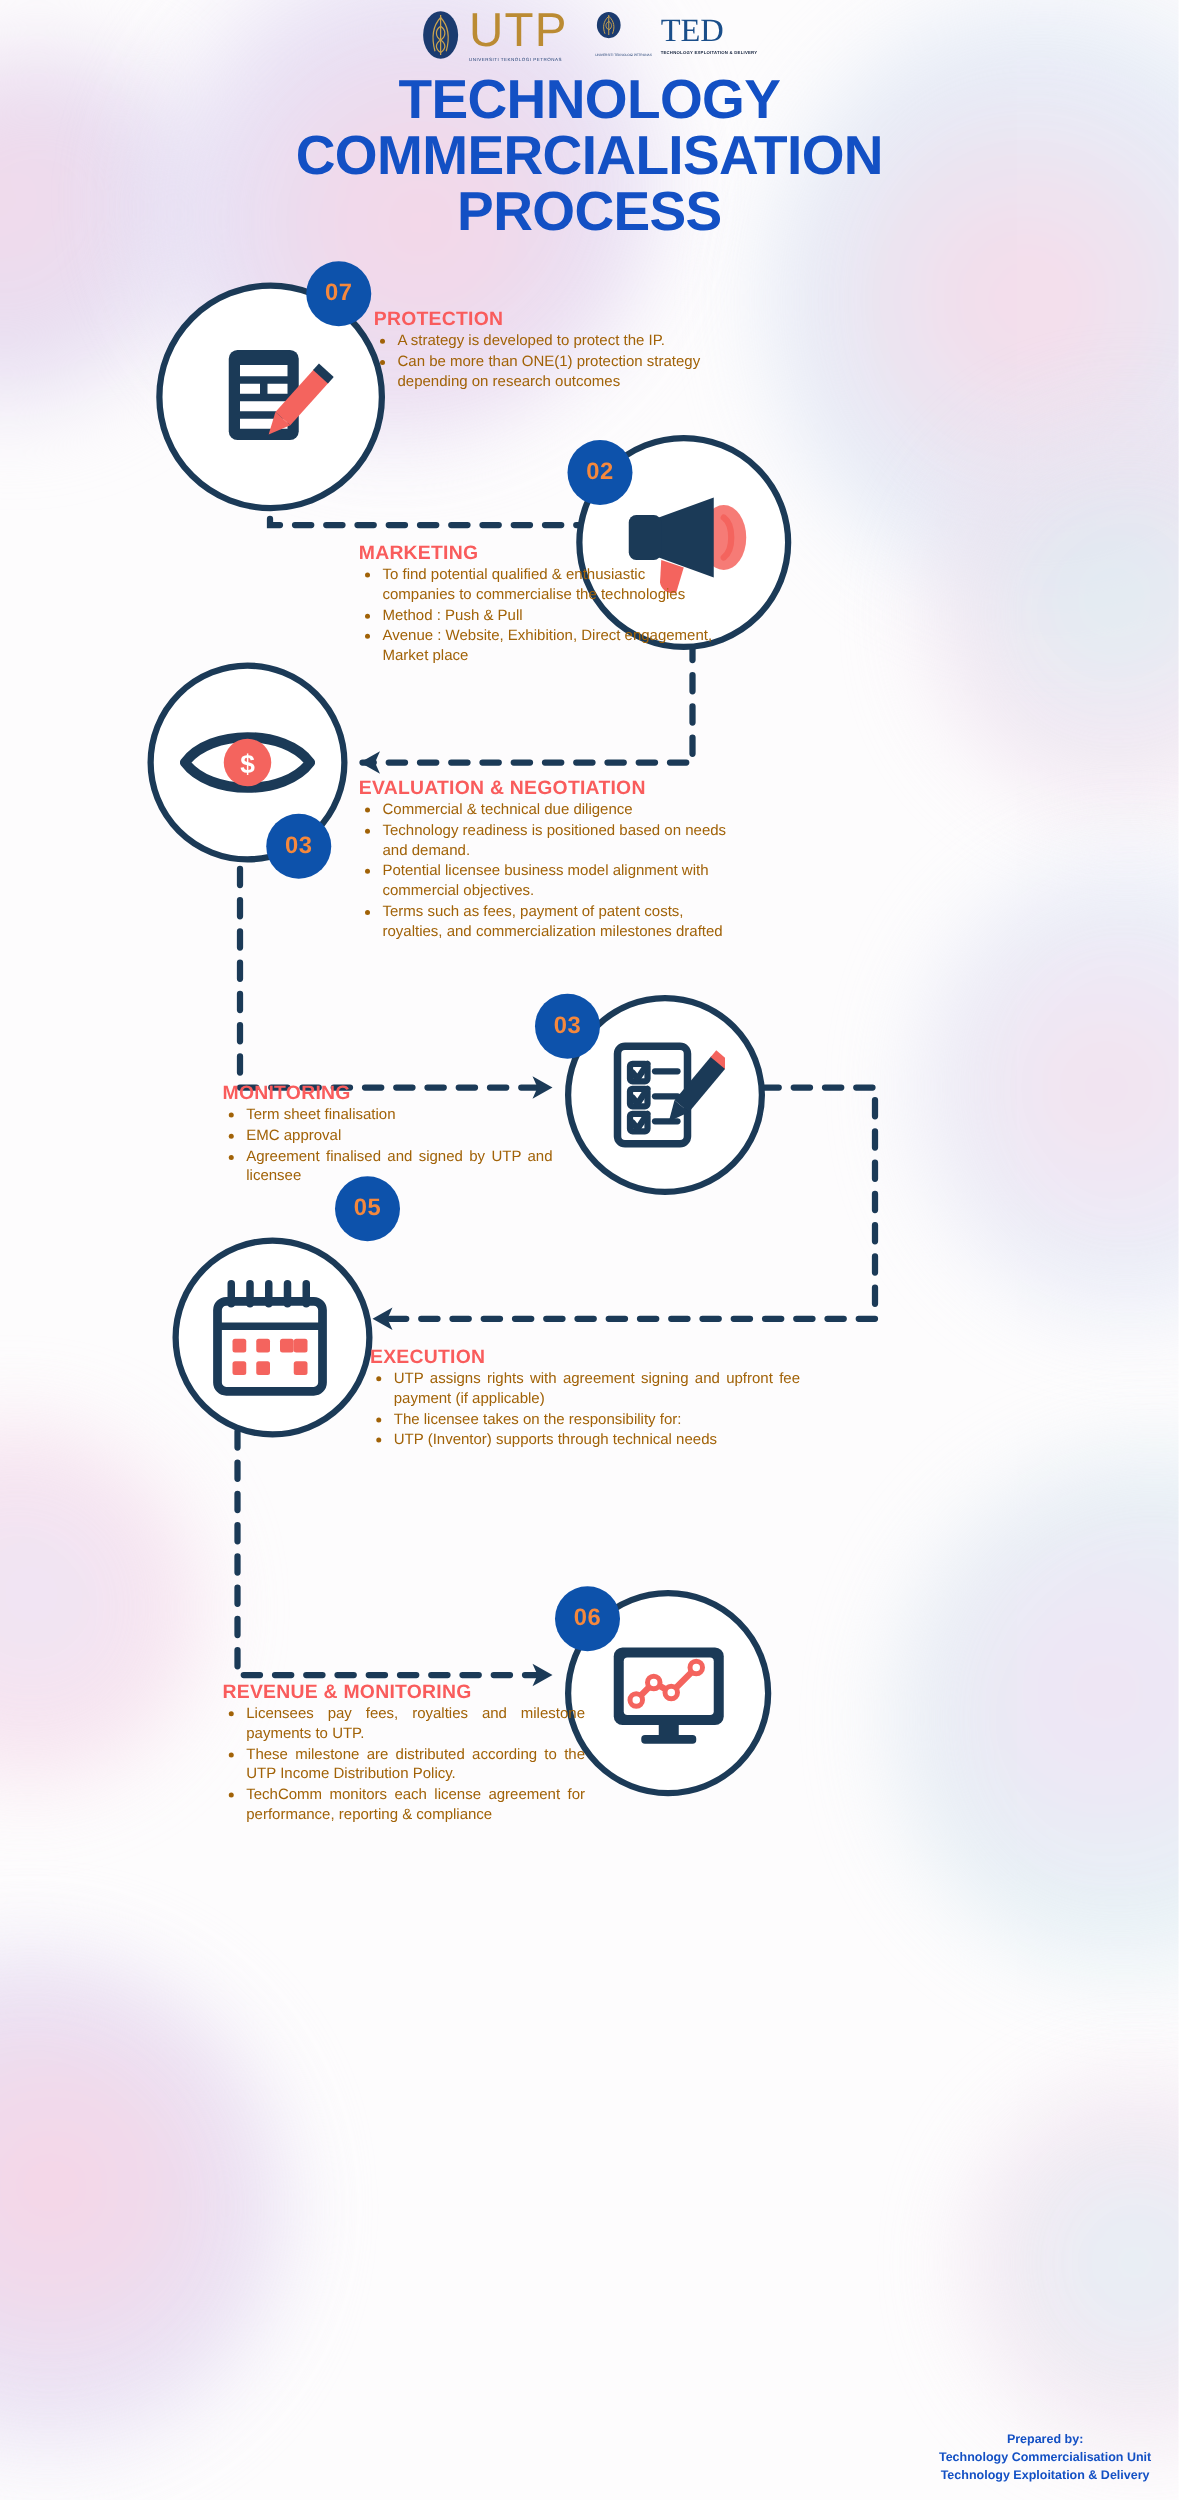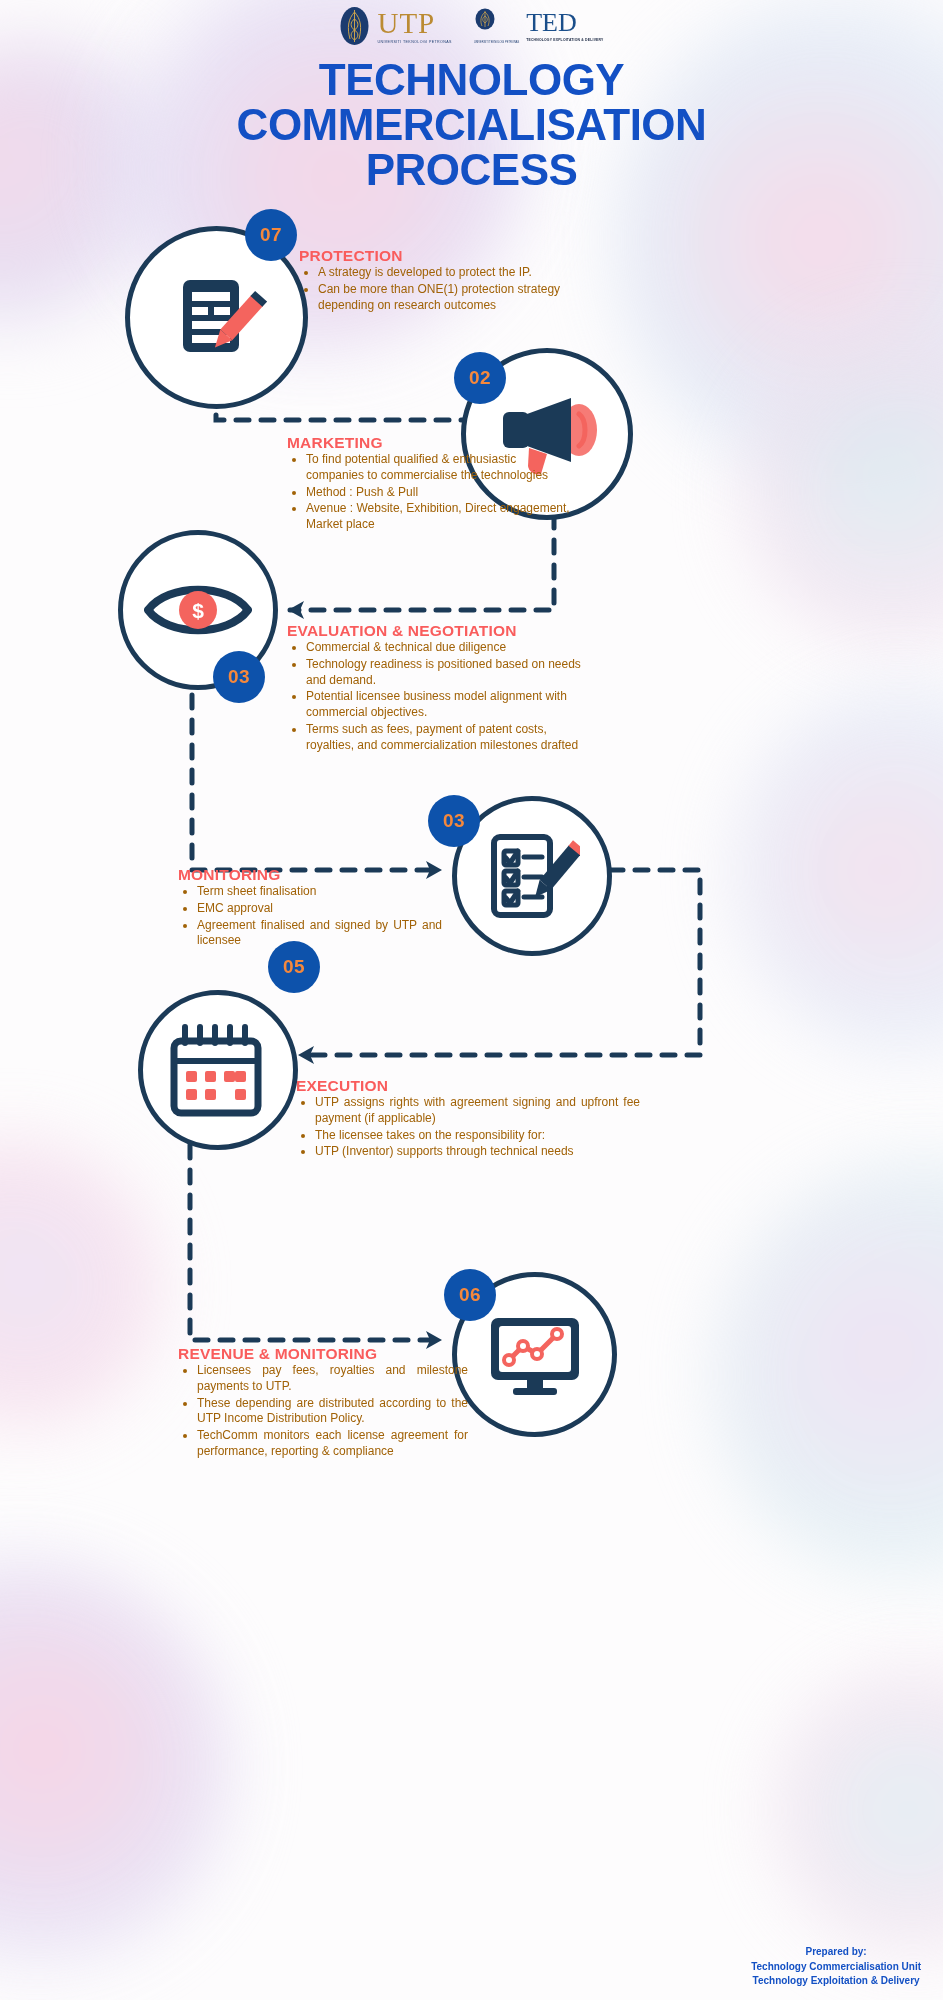--- a/index.html
+++ b/index.html
@@ -34,21 +34,21 @@
             background: radial-gradient(circle at 40% 45%, #ead9f0 0%, #dcecf2 55%, rgba(255,255,255,0) 72%); opacity:.7;}
   .blob-h { width: 420px; height: 420px; left: -190px; top: 1560px;
             background: radial-gradient(circle at 55% 45%, #f7cde1 0%, #e5def3 55%, rgba(255,255,255,0) 72%); opacity:.85;}
   .blob-i { width: 300px; height: 300px; right: -130px; top: 1660px;
             background: radial-gradient(circle at 45% 50%, #d9ecf1 0%, #efdfed 55%, rgba(255,255,255,0) 73%); opacity:.7;}
 
   
   .logos { position: absolute; left: 0; right: 0; top: 6px; display: flex;
            justify-content: center; align-items: center; gap: 22px; z-index: 5; }
   .logo-unit { display: flex; align-items: center; gap: 7px; }
-  .utp-word { font-family: Liberation Serif, serif; font-size: 29px; color: #bb8b33;
+  .utp-word { font-family: Liberation Sans, sans-serif; font-size: 38px; color: #bb8b33;
               letter-spacing: 1px; line-height: 1; }
   .utp-sub { font-size: 3.6px; color: #1b3b6f; letter-spacing: .4px; margin-top: 2px; }
   .ted-word { font-family: "Liberation Serif", serif; font-size: 26px; color: #1a4e8a;
               letter-spacing: 0px; line-height: 1; }
   .ted-sub { font-size: 3.4px; color: #14223d; font-weight: bold; letter-spacing: .2px; margin-top: 2px; }
   .seal-sub { font-size: 2.6px; color: #1b3b6f; text-align: center; line-height: 1.25; margin-top:1px;}
 
   .title { position: absolute; left: 0; right: 0; top: 58px; text-align: center; z-index: 5;
            font-weight: bold; font-size: 44px; line-height: 1.02; color: #1350c4;
            letter-spacing: -0.5px; }
@@ -330,21 +330,21 @@
       </svg>
     </div>
     <div class="badge" style="left:444px; top:1269px; width:52px; height:52px;">
       <span>06</span>
     </div>
     <div style="position:absolute; left:178px; top:1345px; width:290px;">
       <div class="head">REVENUE &amp; MONITORING</div>
       <div class="body just">
         <ul>
           <li>Licensees pay fees, royalties and milestone payments to UTP.</li>
-          <li>These depending are distributed according to the UTP Income Distribution Policy.</li>
+          <li>These milestone are distributed according to the UTP Income Distribution Policy.</li>
           <li>TechComm monitors each license agreement for performance, reporting &amp; compliance</li>
         </ul>
       </div>
     </div>
   </div>
 
   <div class="footer">
     <div>Prepared by:</div>
     <div>Technology Commercialisation Unit</div>
     <div>Technology Exploitation &amp; Delivery</div>

